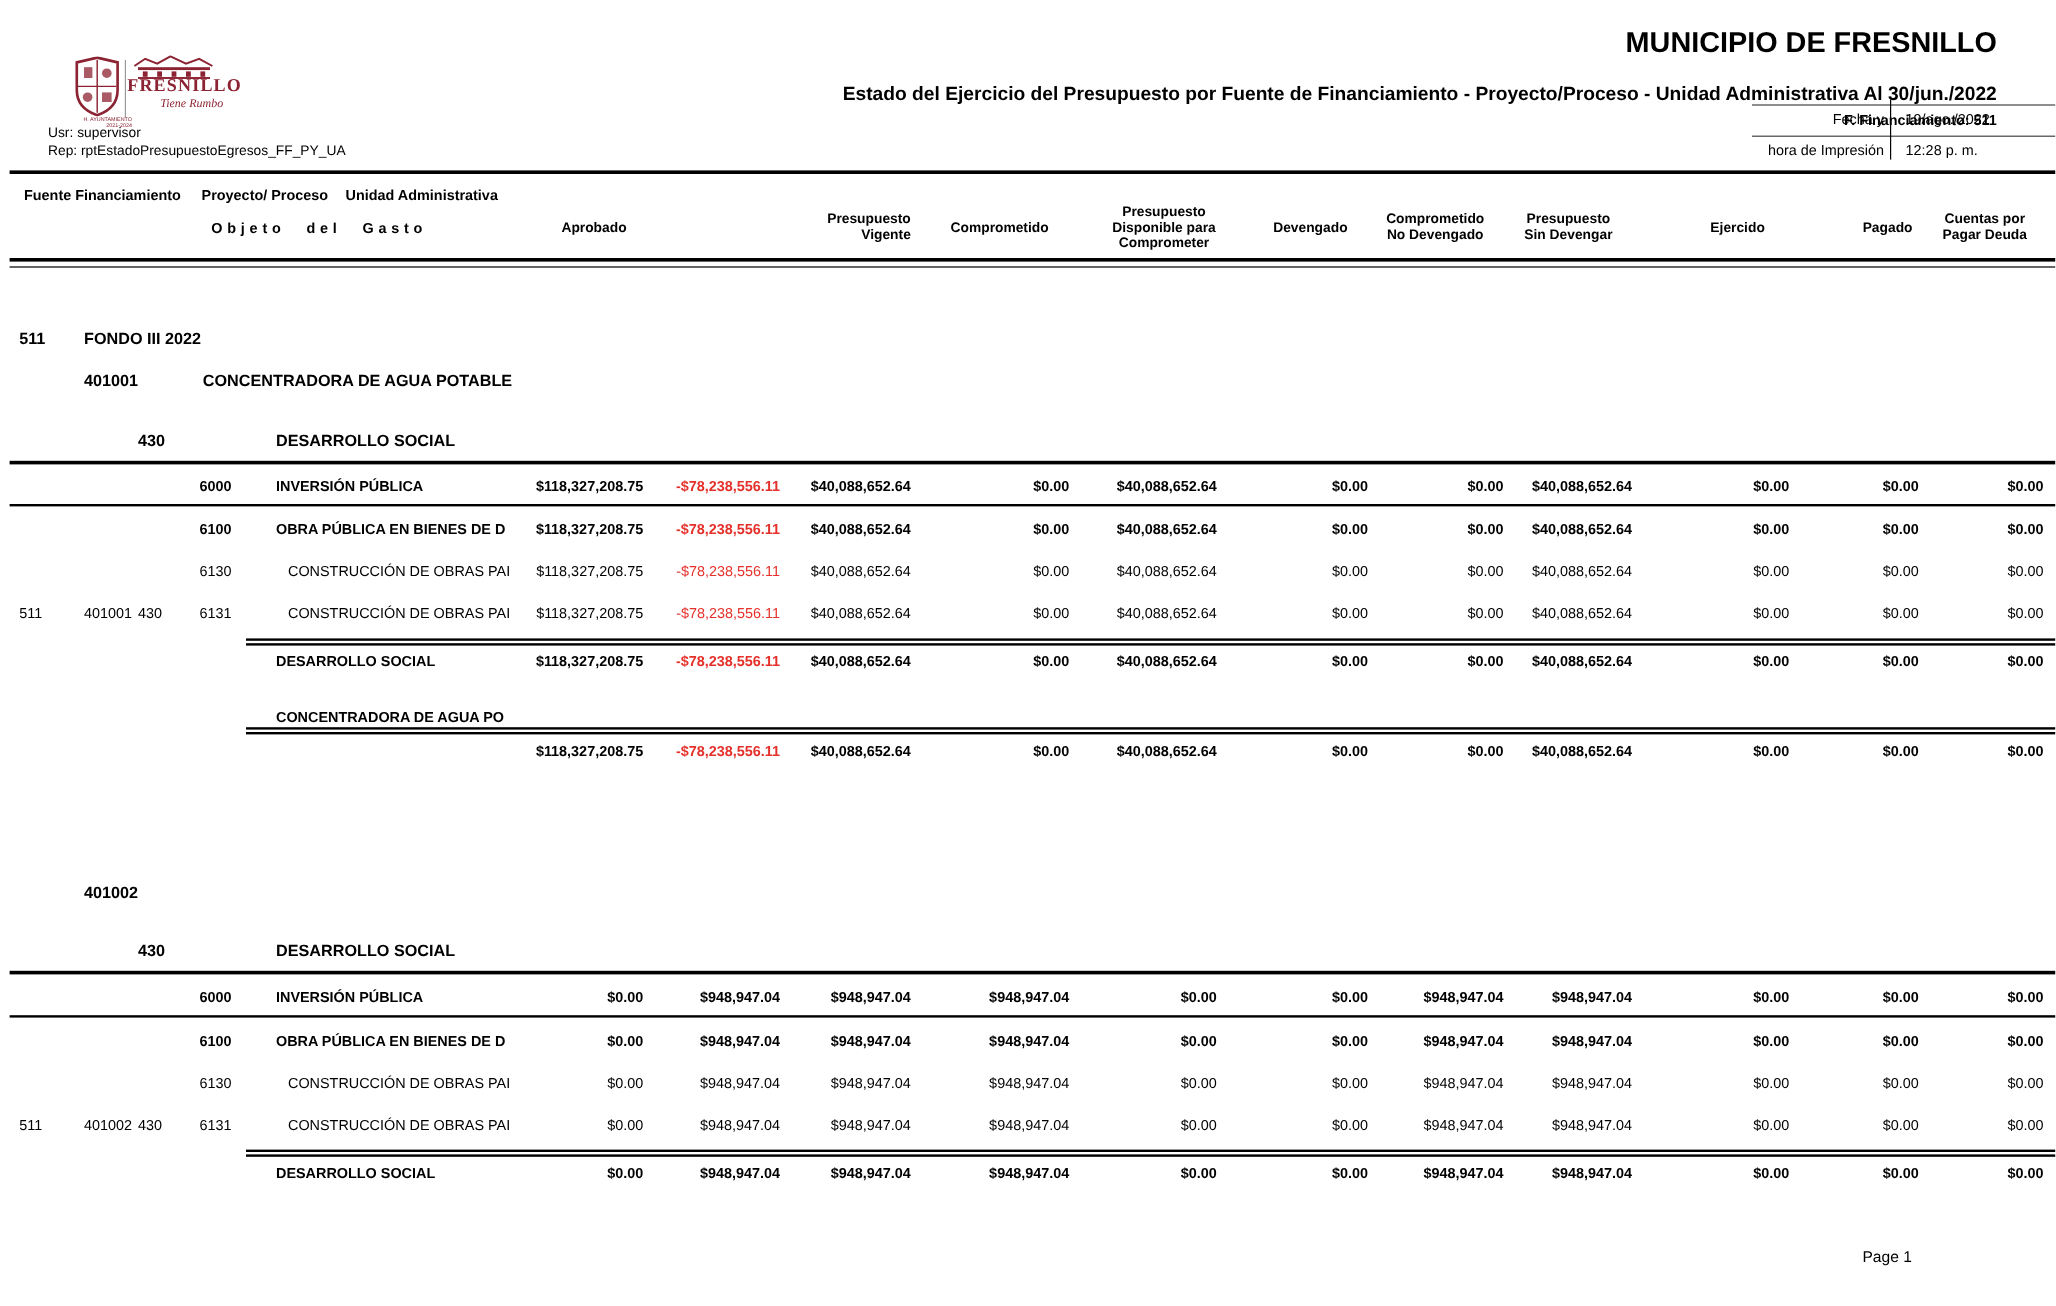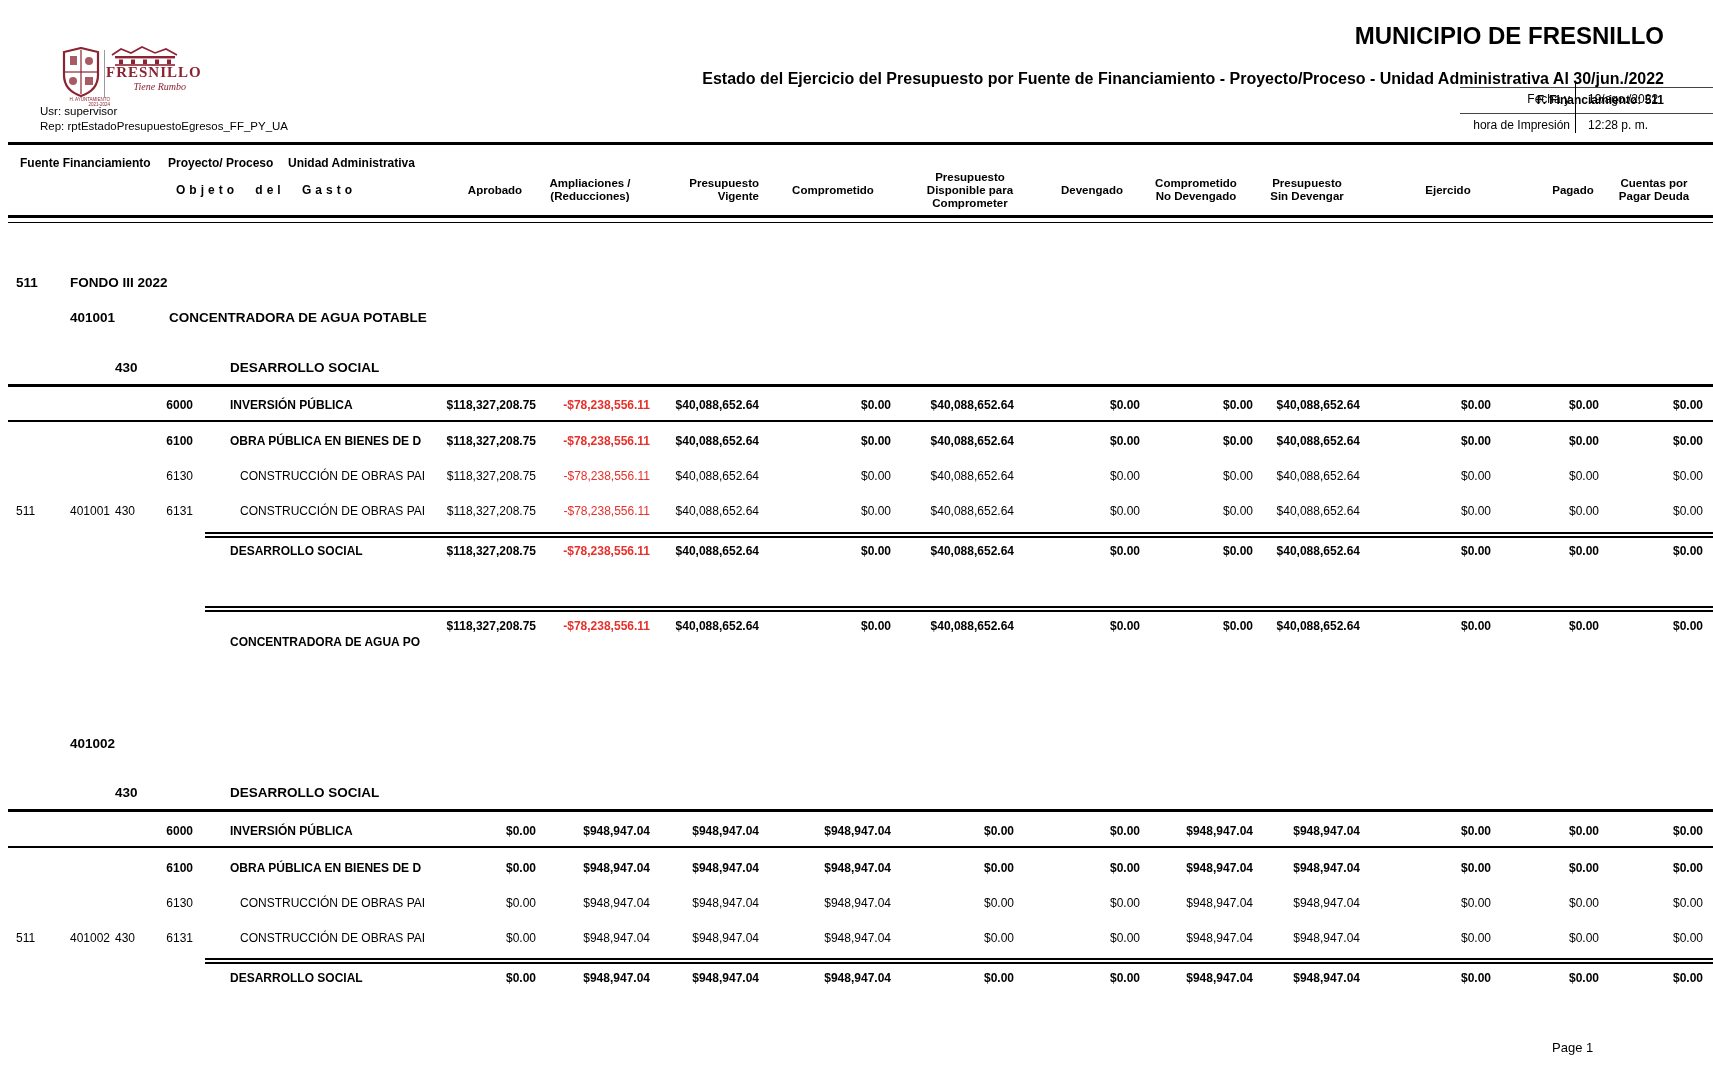--- a/index.html
+++ b/index.html
@@ -62,22 +62,20 @@
   <div class="rule" style="left:8px;right:0;top:142px;height:3px;"></div>
   <div class="rule" style="left:8px;right:0;top:215px;height:3px;"></div>
   <div class="rule" style="left:8px;right:0;top:222px;height:1px;"></div>
 
   <span class="abs b" style="left:20px;top:155px;">Fuente Financiamiento</span>
   <span class="abs b" style="left:168px;top:155px;">Proyecto/ Proceso</span>
   <span class="abs b" style="left:288px;top:155px;">Unidad Administrativa</span>
   <span class="abs b" style="left:176px;top:182px;letter-spacing:4px;word-spacing:10px;">Objeto del Gasto</span>
 
   <div class="colh" style="left:420px;width:150px;">Aprobado</div>
-  <div class="colh" style="left:515px;width:150px;">Ampliaciones /
-(Reducciones)</div>
   <div class="colh colh-r" style="left:609px;width:150px;">Presupuesto
 Vigente</div>
   <div class="colh" style="left:758px;width:150px;">Comprometido</div>
   <div class="colh" style="left:895px;width:150px;">Presupuesto
 Disponible para
 Comprometer</div>
   <div class="colh" style="left:1017px;width:150px;">Devengado</div>
   <div class="colh" style="left:1121px;width:150px;">Comprometido
 No Devengado</div>
   <div class="colh" style="left:1232px;width:150px;">Presupuesto
@@ -161,21 +159,21 @@
     <span class="abs b" style="right: 822px; top: 543px;">$0.00</span>
     <span class="abs b" style="right: 699px; top: 543px;">$40,088,652.64</span>
     <span class="abs b" style="right: 573px; top: 543px;">$0.00</span>
     <span class="abs b" style="right: 460px; top: 543px;">$0.00</span>
     <span class="abs b" style="right: 353px; top: 543px;">$40,088,652.64</span>
     <span class="abs b" style="right: 222px; top: 543px;">$0.00</span>
     <span class="abs b" style="right: 114px; top: 543px;">$0.00</span>
     <span class="abs b" style="right: 10px; top: 543px;">$0.00</span>
     <div class="rule" style="left: 205px; right: 0px; top: 606px; height: 2px;"></div>
     <div class="rule" style="left: 205px; right: 0px; top: 610px; height: 2px;"></div>
-    <span class="abs b" style="left: 230px; top: 634px; max-width: 205px; overflow: hidden;">CONCENTRADORA DE AGUA PO</span>
+    <span class="abs b" style="left: 230px; top: 590px; max-width: 205px; overflow: hidden;">CONCENTRADORA DE AGUA PO</span>
     <span class="abs b" style="right: 1177px; top: 618px;">$118,327,208.75</span>
     <span class="abs b" style="right: 1063px; top: 618px; color: rgb(229, 49, 43);">-$78,238,556.11</span>
     <span class="abs b" style="right: 954px; top: 618px;">$40,088,652.64</span>
     <span class="abs b" style="right: 822px; top: 618px;">$0.00</span>
     <span class="abs b" style="right: 699px; top: 618px;">$40,088,652.64</span>
     <span class="abs b" style="right: 573px; top: 618px;">$0.00</span>
     <span class="abs b" style="right: 460px; top: 618px;">$0.00</span>
     <span class="abs b" style="right: 353px; top: 618px;">$40,088,652.64</span>
     <span class="abs b" style="right: 222px; top: 618px;">$0.00</span>
     <span class="abs b" style="right: 114px; top: 618px;">$0.00</span>

